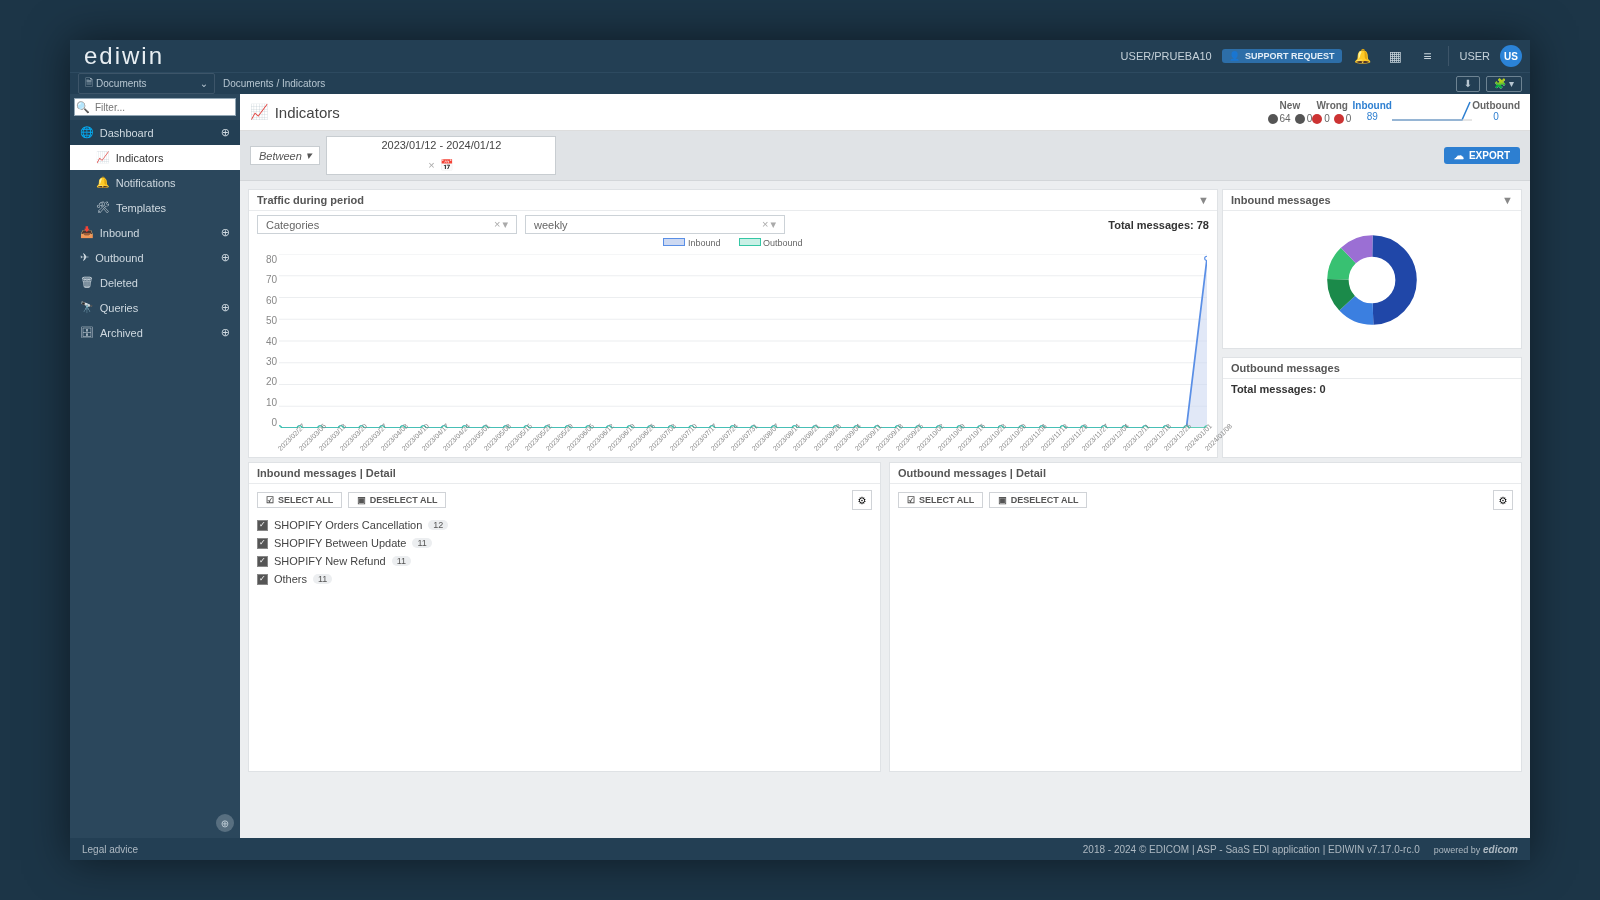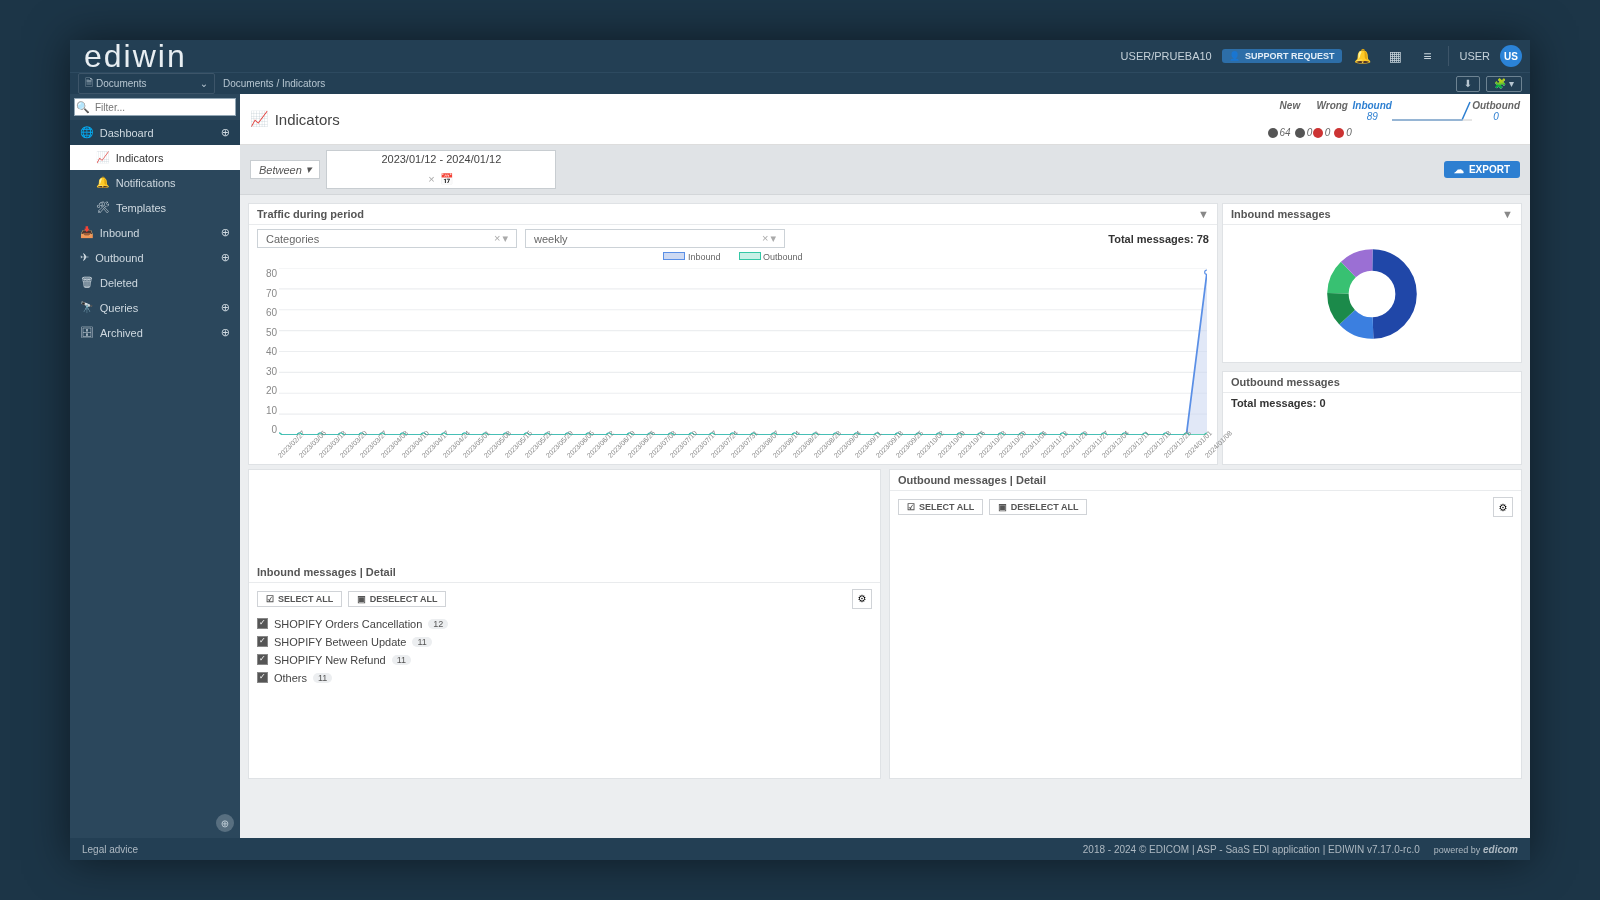--- a/index.html
+++ b/index.html
@@ -1,20 +1,20 @@
 <!DOCTYPE html>
 <html><head>
 <meta charset="utf-8">
 <style>
   * { margin:0; padding:0; box-sizing:border-box; font-family: Helvetica, Arial, sans-serif; }
   body { background:#1c3547; width:1600px; height:900px; overflow:hidden; display:flex; align-items:center; justify-content:center; }
   .app-frame { width:1460px; height:820px; background:#fff; position:relative; display:flex; flex-direction:column; box-shadow:0 0 40px rgba(0,0,0,.5); }
   
   .topbar { background:#233f54; color:#c6d2da; height:32px; display:flex; align-items:center; justify-content:space-between; padding:0 8px; font-size:11px; }
-  .brand { font-size:32px; letter-spacing:2px; color:#e8eef2; font-weight:300; padding-left:6px;}
+  .brand { font-size:24px; letter-spacing:2px; color:#e8eef2; font-weight:300; padding-left:6px;}
   .top-right { display:flex; align-items:center; gap:10px; }
   .top-right .btn-support { background:#2d6ea8; padding:2px 8px; border-radius:3px; color:#e4eef7; display:flex; align-items:center; gap:4px; cursor:pointer; font-size:9px; font-weight:600;}
   .top-right .ico { width:22px; height:22px; display:flex; align-items:center; justify-content:center; color:#c6d2da; cursor:pointer; font-size:14px;}
   .avatar { width:22px; height:22px; border-radius:50%; background:#2b83d7; color:#fff; display:flex; align-items:center; justify-content:center; font-size:10px; font-weight:600;}
   .sep { width:1px; height:20px; background:#3d5569; }
   
   .secondbar { background:#233f54; height:22px; display:flex; align-items:center; justify-content:space-between; padding:0 8px; color:#b7c6d1; font-size:10px; border-top:1px solid #2d4a60;}
   .crumb-left { display:flex; align-items:center; gap:8px;}
   .crumb-left .doc-label { display:flex; align-items:center; gap:3px; border:1px solid #3d5569; padding:1px 6px; border-radius:2px;}
   .crumb-right { display:flex; gap:6px;}
@@ -29,25 +29,25 @@
   .side-item { display:flex; align-items:center; justify-content:space-between; padding:6px 10px; cursor:pointer; color:#cfd9e0;}
   .side-item.top { background:#233f54; }
   .side-item .lab { display:flex; align-items:center; gap:6px; }
   .side-item.white { background:#fff; color:#333; }
   .side-sub { padding:6px 10px 6px 26px; display:flex; align-items:center; gap:6px; cursor:pointer; color:#cfd9e0;}
   .side-collapse { position:absolute; bottom:6px; right:6px; width:18px; height:18px; background:#586f80; border-radius:50%; display:flex; align-items:center; justify-content:center; color:#c4d1da; font-size:10px;}
   
   .main { flex:1; background:#eceef0; display:flex; flex-direction:column; min-width:0;}
   .page-head { background:#fff; border-bottom:1px solid #ddd; padding:6px 10px; display:flex; align-items:center; justify-content:space-between;}
   .page-title { display:flex; align-items:center; gap:6px; color:#444; font-size:15px; }
-  .stats { display:flex; gap:0; font-size:10px; color:#666; align-items:flex-start;font-style:italic;}
+  .stats { display:flex; gap:0; font-size:10px; color:#666; align-items:flex-start;}
   .stat-col { text-align:center; min-width:40px;}
   .stat-col .lab { font-weight:600; color:#666;}
   .stat-col.blue .lab { color:#2d7fd1;}
-  .stat-icons { display:flex; gap:4px; justify-content:center; margin-top:16px;}
+  .stat-icons { display:flex; gap:4px; justify-content:flex-start; margin-top:2px;}
   .stat-icons span { display:flex; align-items:center; gap:2px;}
   .dot-ic { width:10px; height:10px; border-radius:50%; display:inline-block;}
   .filter-row { background:#e0e3e6; border-bottom:1px solid #d3d6d9; padding:5px 10px; display:flex; align-items:center; justify-content:space-between; font-size:11px;}
   .filter-left { display:flex; align-items:center; gap:6px;}
   .between { background:#fff; border:1px solid #c8cdd1; padding:2px 8px; display:flex; align-items:center; gap:4px; font-style:italic; color:#555;text-align:center;}
   .date-inp { background:#fff; border:1px solid #c8cdd1; padding:2px 8px; display:flex; align-items:center; gap:8px; color:#444; width:230px; justify-content:space-between;flex-direction:column;}
   .export { background:#2d7fd1; color:#fff; padding:3px 10px; border-radius:3px; font-size:10px; font-weight:600; display:flex; align-items:center; gap:5px; cursor:pointer;}
   .content { flex:1; padding:8px; display:grid; grid-template-columns: 1fr 300px; grid-template-rows:auto auto; gap:4px; min-height:0;}
   .panel { background:#fff; border:1px solid #dfe2e5; display:flex; flex-direction:column;}
   .panel-head { display:flex; align-items:center; justify-content:space-between; padding:4px 8px; border-bottom:1px solid #e9ebed; font-size:11px; font-weight:600; color:#555;}
@@ -472,21 +472,21 @@
             <div class="panel-head">
                 <span>Outbound messages</span>
               </div>
             <div class="panel-sub" style="justify-content:flex-start;">
                 <div class="tot">Total messages: 0</div>
               </div>
           </div>
         </div>
 
         <div class="detail-row">
-          <div class="panel det-panel" style="height:310px;justify-content:center;">
+          <div class="panel det-panel" style="height:310px;">
             <div class="panel-head">
                 <span>Inbound messages | Detail</span>
               </div>
             <div class="btns">
               <div class="mini-btn">
                   <span>☑</span>
                   <span>SELECT ALL</span>
                 </div>
               <div class="mini-btn">
                   <span>▣</span>

